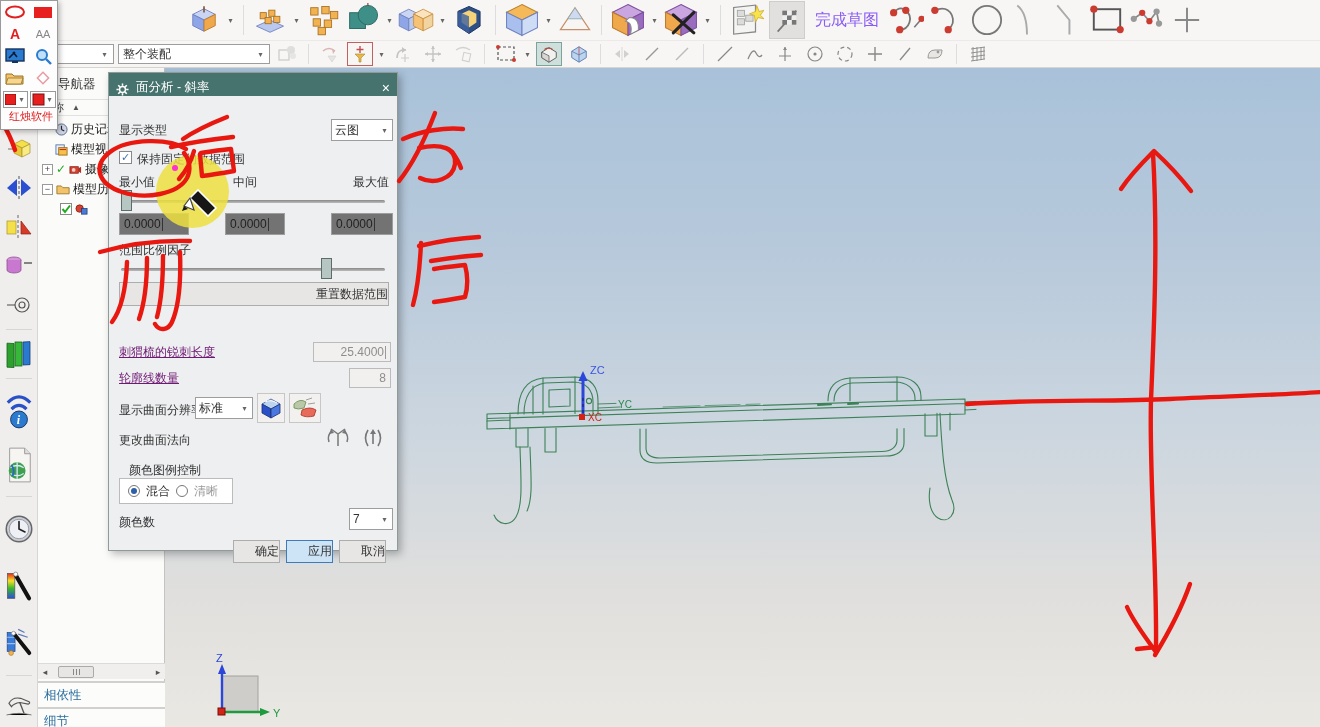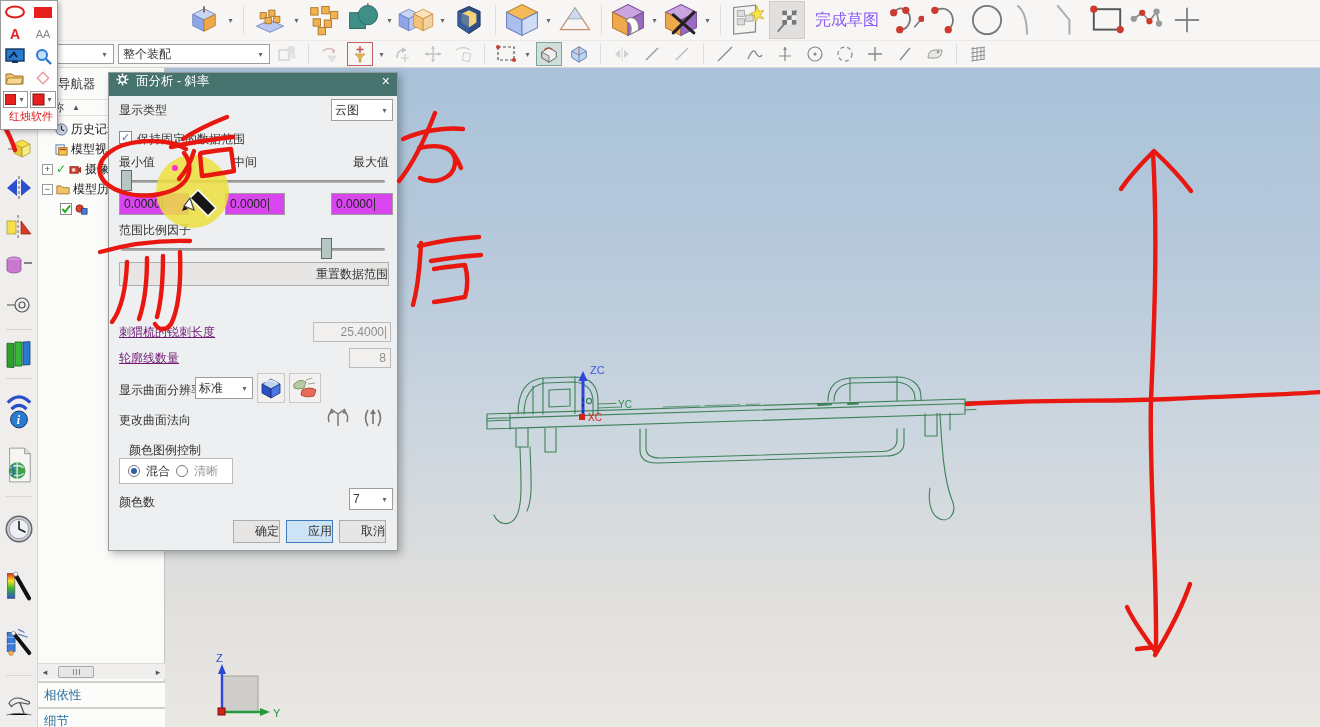--- a/index.html
+++ b/index.html
@@ -49,27 +49,27 @@
   .nav-sections { position:absolute; left:0; top:613px; width:127px; }
   .nav-sec { height:26px; border-top:2px solid #d2d0ce; display:flex; align-items:center; padding-left:6px; color:#2a6e9e; font-size:12.5px; background:#fcfcfb; }
 
   
   .viewport { position:absolute; left:165px; top:68px; width:1155px; height:659px;
     background:linear-gradient(180deg,#a9c2d9 0%,#b7c9db 28%,#ccd6df 55%,#e0dfdd 80%,#eae8e3 100%); }
   .vp-svg { position:absolute; left:165px; top:68px; width:1155px; height:659px; }
 
   
   .dialog { position:absolute; left:108px; top:72px; width:290px; height:479px; background:#edeff0; border:1px solid #8f9a99; box-shadow:3px 3px 8px rgba(0,0,0,.28); z-index:30; }
-  .dlg-title { height:23px; background:#47736e; color:#fff; display:flex; align-items:flex-start; padding:0 7px; gap:7px; font-size:12.5px; }
+  .dlg-title { height:23px; background:#47736e; color:#fff; display:flex; align-items:flex-end; padding:0 7px; gap:7px; font-size:12.5px; }
   .dlg-title .grow { flex:1; }
   .dlg-close { color:#fff; font-size:14px; cursor:default; }
-  .dlg-body { position:relative; width:100%; height:456px; font-size:12px; color:#333; }
+  .dlg-body { position:relative; width:100%; height:456px; font-size:12px; color:#333;margin-top:20px; }
   .abs { position:absolute; }
   .dd { background:#fff; border:1px solid #9d9d9d; display:flex; align-items:center; justify-content:space-between; padding:0 3px; height:22px; }
-  .field { background:#d946ef; border:1px solid #9d9d9d; height:22px; display:flex; align-items:center; padding:0 4px; color:#222; }
+  .field { background:#737373; border:1px solid #9d9d9d; height:22px; display:flex; align-items:center; padding:0 4px; color:#222; }
   .field .caretline { width:1px; height:13px; background:#333; margin-left:1px; }
   .field.dis { background:#f1f0ef; color:#8e8d8c; justify-content:flex-end; height:20px; border-color:#bbb; }
   .dlabel { color:#333; }
   .dlabel.dim { color:#701a75;text-decoration:underline; }
   .track { height:3px; background:linear-gradient(#888,#bbb); border-radius:2px; }
   .thumb { width:11px; height:21px; background:#b5c6c3; border:1px solid #5d6b69; }
   .wbtn { background:#e7e6e5; border:1px solid #adadad; display:flex; align-items:center; justify-content:flex-end; color:#333; }
   .wbtn.hl { background:#cde3f6; border:1px solid #3d7bbd; }
   .cb { width:13px; height:13px; background:#fff; border:1px solid #888; display:flex; align-items:center; justify-content:center; font-size:11px; color:#4a6fae; }
   .radio { width:12px; height:12px; border:1px solid #777; border-radius:50%; background:#fff; display:inline-flex; align-items:center; justify-content:center; }

